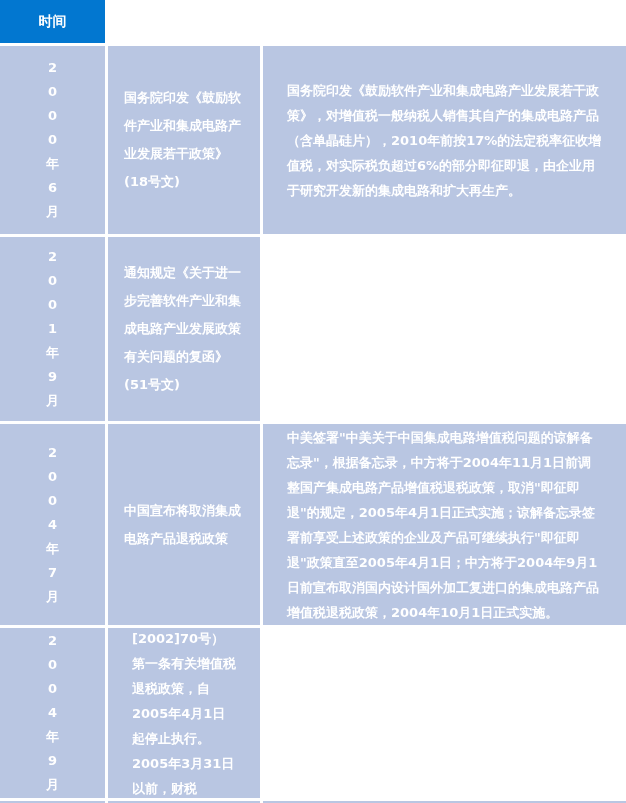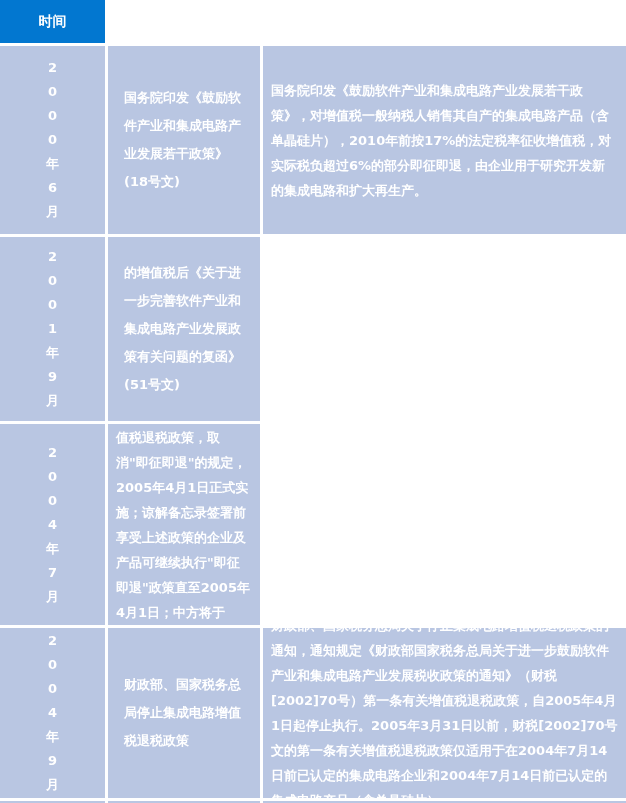--- a/index.html
+++ b/index.html
@@ -60,21 +60,21 @@
     display: flex;
     align-items: center;
     padding: 0 16px;
     font-size: 13px;
     font-weight: bold;
     line-height: 28px;
   }
   .content-cell {
     display: flex;
     align-items: center;
-    padding: 2px 8px;
+    padding: 2px 24px;
     font-size: 13px;
     font-weight: bold;
     line-height: 25px;
   }
   .celltext { width: 100%; text-align: left; }
   .sliver-row { height: 6px; }
   .sliver-row .cell { height: 6px; }
 </style>
 </head>
 <body>
@@ -106,50 +106,50 @@
     <div class="cell time-cell">
           <div class="tchar">2</div>
           <div class="tchar">0</div>
           <div class="tchar">0</div>
           <div class="tchar">1</div>
           <div class="tchar">年</div>
           <div class="tchar">9</div>
           <div class="tchar">月</div>
         </div>
     <div class="cell policy-cell">
-      <div class="celltext">的增值税后《关于进一步完善软件产业和集成电路产业发展政策有关问题的复函》(51号文)</div>
+      <div class="celltext">通知规定《关于进一步完善软件产业和集成电路产业发展政策有关问题的复函》(51号文)</div>
     </div>
   </div>
       <div class="trow body-row row-2">
     <div class="cell time-cell">
           <div class="tchar">2</div>
           <div class="tchar">0</div>
           <div class="tchar">0</div>
           <div class="tchar">4</div>
           <div class="tchar">年</div>
           <div class="tchar">7</div>
           <div class="tchar">月</div>
         </div>
+    <div class="cell policy-cell">
+      <div class="celltext">中国宣布将取消集成电路产品退税政策</div>
+    </div>
     <div class="cell content-cell">
       <div class="celltext">中美签署"中美关于中国集成电路增值税问题的谅解备忘录"，根据备忘录，中方将于2004年11月1日前调整国产集成电路产品增值税退税政策，取消"即征即退"的规定，2005年4月1日正式实施；谅解备忘录签署前享受上述政策的企业及产品可继续执行"即征即退"政策直至2005年4月1日；中方将于2004年9月1日前宣布取消国内设计国外加工复进口的集成电路产品增值税退税政策，2004年10月1日正式实施。</div>
     </div>
   </div>
       <div class="trow body-row row-3">
     <div class="cell time-cell">
           <div class="tchar">2</div>
           <div class="tchar">0</div>
           <div class="tchar">0</div>
           <div class="tchar">4</div>
           <div class="tchar">年</div>
           <div class="tchar">9</div>
           <div class="tchar">月</div>
         </div>
-    <div class="cell policy-cell">
-      <div class="celltext">财政部、国家税务总局停止集成电路增值税退税政策</div>
-    </div>
     <div class="cell content-cell">
       <div class="celltext">财政部、国家税务总局关于停止集成电路增值税退税政策的通知，通知规定《财政部国家税务总局关于进一步鼓励软件产业和集成电路产业发展税收政策的通知》（财税[2002]70号）第一条有关增值税退税政策，自2005年4月1日起停止执行。2005年3月31日以前，财税[2002]70号文的第一条有关增值税退税政策仅适用于在2004年7月14日前已认定的集成电路企业和2004年7月14日前已认定的集成电路产品（含单晶硅片）。</div>
     </div>
   </div>
     </div>
 
   <div class="trow sliver-row">
     <div class="cell"></div>
     <div class="cell"></div>
     <div class="cell"></div>

